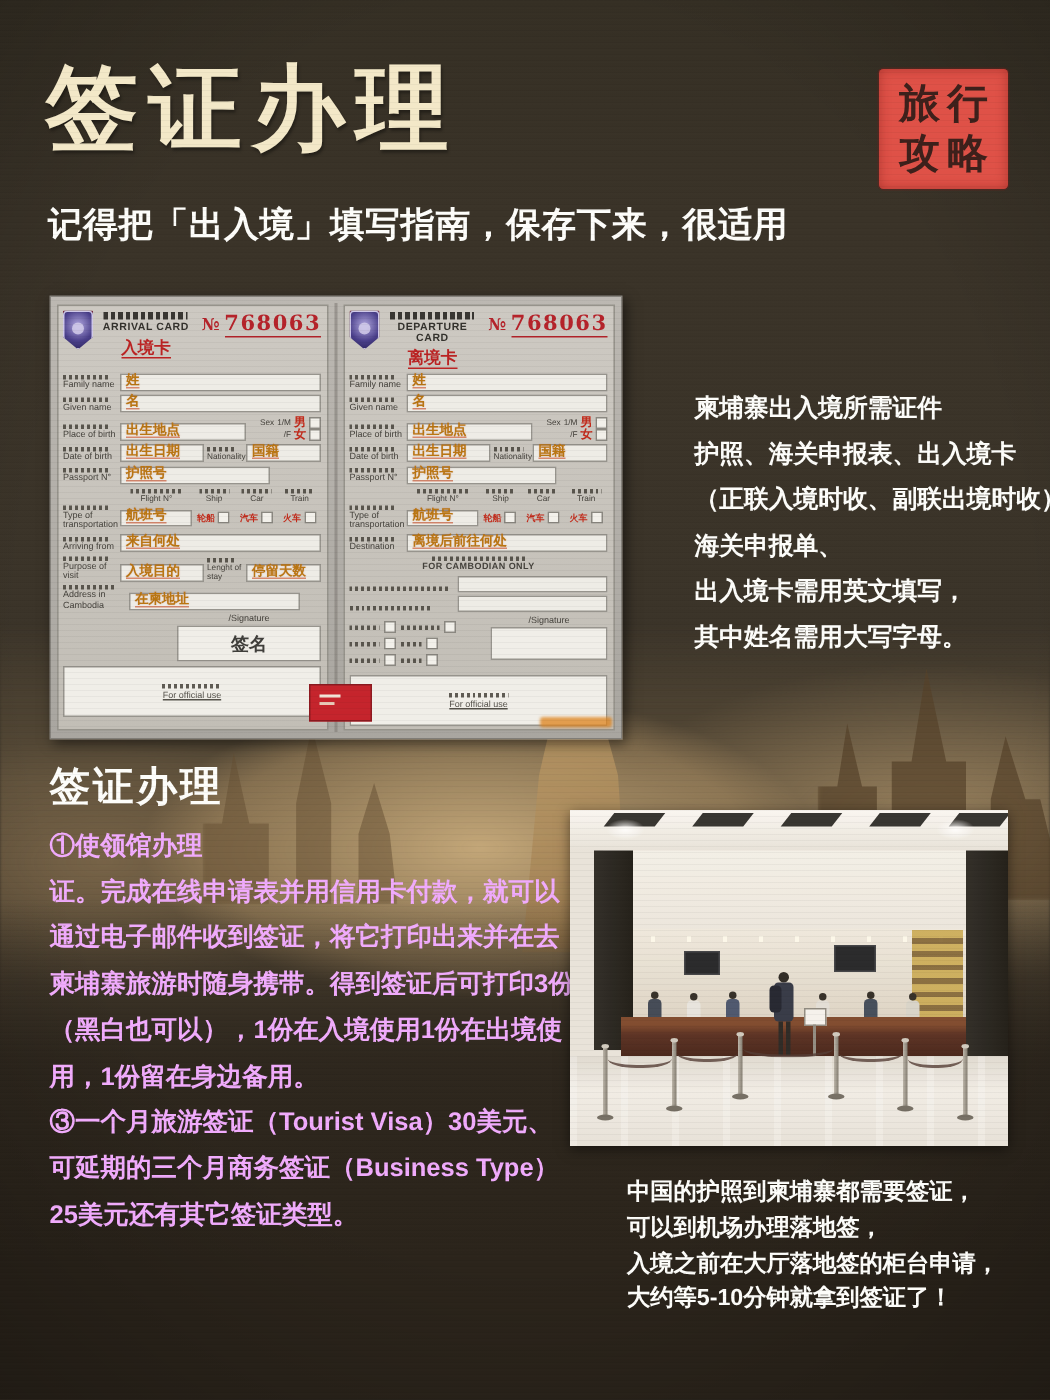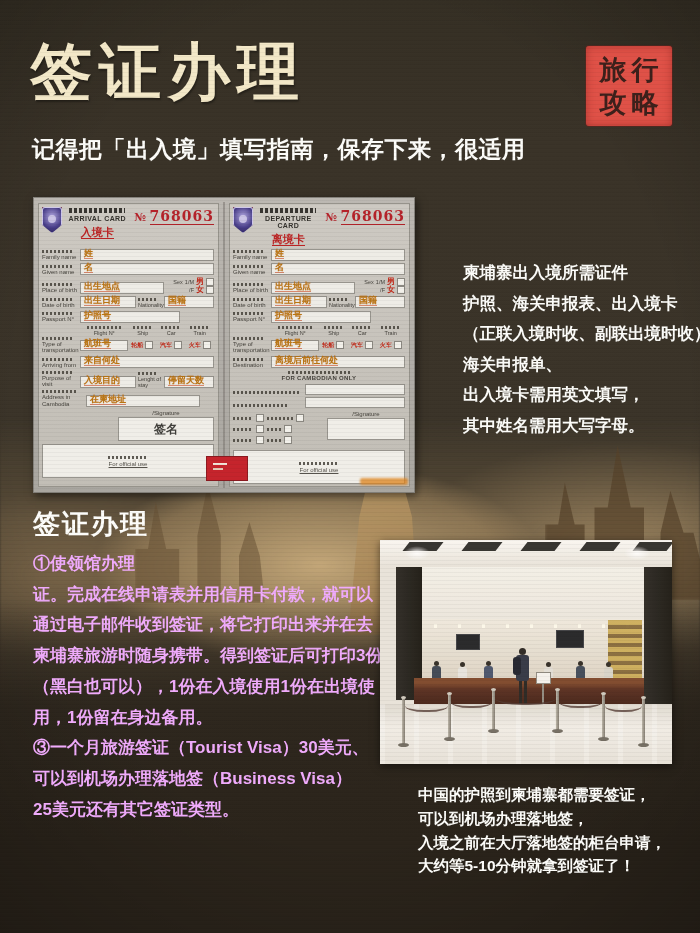--- a/index.html
+++ b/index.html
@@ -532,21 +532,21 @@
 
   <div class="visa-head">签证办理</div>
   <div class="visa-lines">
     <div>①使领馆办理</div>
     <div>证。完成在线申请表并用信用卡付款，就可以</div>
     <div>通过电子邮件收到签证，将它打印出来并在去</div>
     <div>柬埔寨旅游时随身携带。得到签证后可打印3份</div>
     <div>（黑白也可以），1份在入境使用1份在出境使</div>
     <div>用，1份留在身边备用。</div>
     <div>③一个月旅游签证（Tourist Visa）30美元、</div>
-    <div>可以到机场办理落地签（Business Visa）</div>
+    <div>可延期的三个月商务签证（Business Type）</div>
     <div>25美元还有其它签证类型。</div>
   </div>
 
   <div class="photo">
     <div class="ph-ceiling"></div>
     <div class="beam" style="left:26px"></div>
     <div class="beam" style="left:85px"></div>
     <div class="beam" style="left:144px"></div>
     <div class="beam" style="left:203px"></div>
     <div class="beam" style="left:256px"></div>

